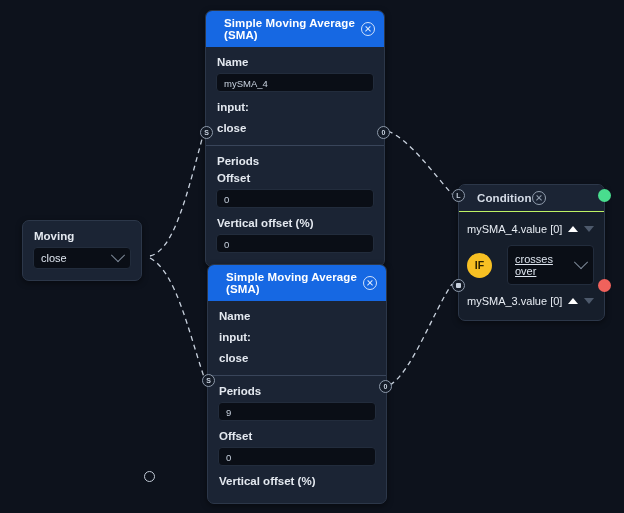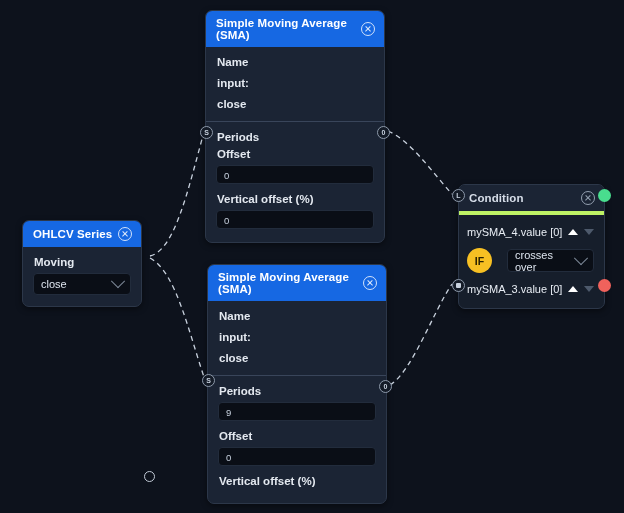--- a/index.html
+++ b/index.html
@@ -38,32 +38,31 @@
     border: 1px solid #2c3749;
     box-shadow: 0 2px 6px rgba(0,0,0,.45);
     overflow: visible;
   }
   .node-head {
     background: #1668e3;
     color: #ffffff;
     font-size: 11.5px;
     font-weight: 700;
     letter-spacing: .1px;
-    padding: 6px 9px 6px 10px;
+    padding: 6px 9px 6px 18px;
     border-radius: 6px 6px 0 0;
     display: flex;
     align-items: center;
-    justify-content: space-between;
     position: relative;
   }
   .node-head.dark {
     background: #1b2434;
     color: #d6dde8;
     font-weight: 600;
-    border-bottom: 4px solid #bef264;
+    border-bottom: 1px solid #bef264;
     border-radius: 6px 6px 0 0;
   }
   .close-icon {
     width: 12px; height: 12px;
     border-radius: 50%;
     border: 1.3px solid rgba(255,255,255,.85);
     position: relative;
     flex: 0 0 auto;
     opacity: .95;
   }
@@ -201,60 +200,57 @@
     border-radius: 50%;
     background: #f7c023;
     color: #2a2100;
     font-size: 10.5px;
     font-weight: 700;
     display: flex;
     align-items: center;
     justify-content: center;
     flex: 0 0 auto;
   }
-  .if-select { flex: 1 1 auto; height: 23px; }
+  .if-select { flex: 1 1 auto; height: 40px; text-decoration: underline; }
 </style>
 </head>
 <body>
 
 <div id="canvas">
 
   <svg id="edges">
 
     <path d="M 150,256 C 175,250 188,190 205,128" fill="none" stroke="#c9d2de" stroke-width="1.3" stroke-dasharray="5 4"></path>
 
     <path d="M 150,258 C 176,272 188,330 205,380" fill="none" stroke="#c9d2de" stroke-width="1.3" stroke-dasharray="5 4"></path>
 
     <path d="M 388,131 C 410,140 432,172 452,194" fill="none" stroke="#c9d2de" stroke-width="1.3" stroke-dasharray="5 4"></path>
 
     <path d="M 390,385 C 412,372 434,310 452,284" fill="none" stroke="#c9d2de" stroke-width="1.3" stroke-dasharray="5 4"></path>
   </svg>
 
   <div class="node" style="left:22px; top:220px; width:118px;">
-    <div class="node-head">
-      <span>OHLCV Series</span>
-      <span class="close-icon"></span>
-    </div>
     <div class="node-body">
       <div class="field-label">Moving</div>
       <div class="select">
         <span>close</span>
         <span class="chev"></span>
       </div>
     </div>
     <div class="port plain" style="left:121px; top:250px; position:absolute;"></div>
   </div>
 
   <div class="node" style="left:205px; top:10px; width:178px;">
     <div class="node-head">
       <span>Simple Moving Average (SMA)</span>
       <span class="close-icon"></span>
     </div>
     <div class="node-body">
       <div class="field-label">Name</div>
+      <div class="text-input">mySMA_4</div>
       <div class="plain-line">input:</div>
       <div class="plain-line">close</div>
 
       <div class="divider"></div>
 
       <div class="field-label">Periods</div>
       <div class="field-label">Offset</div>
       <div class="text-input">0</div>
       <div class="field-label">Vertical offset (%)</div>
       <div class="text-input" style="margin-bottom:2px;">0</div>

